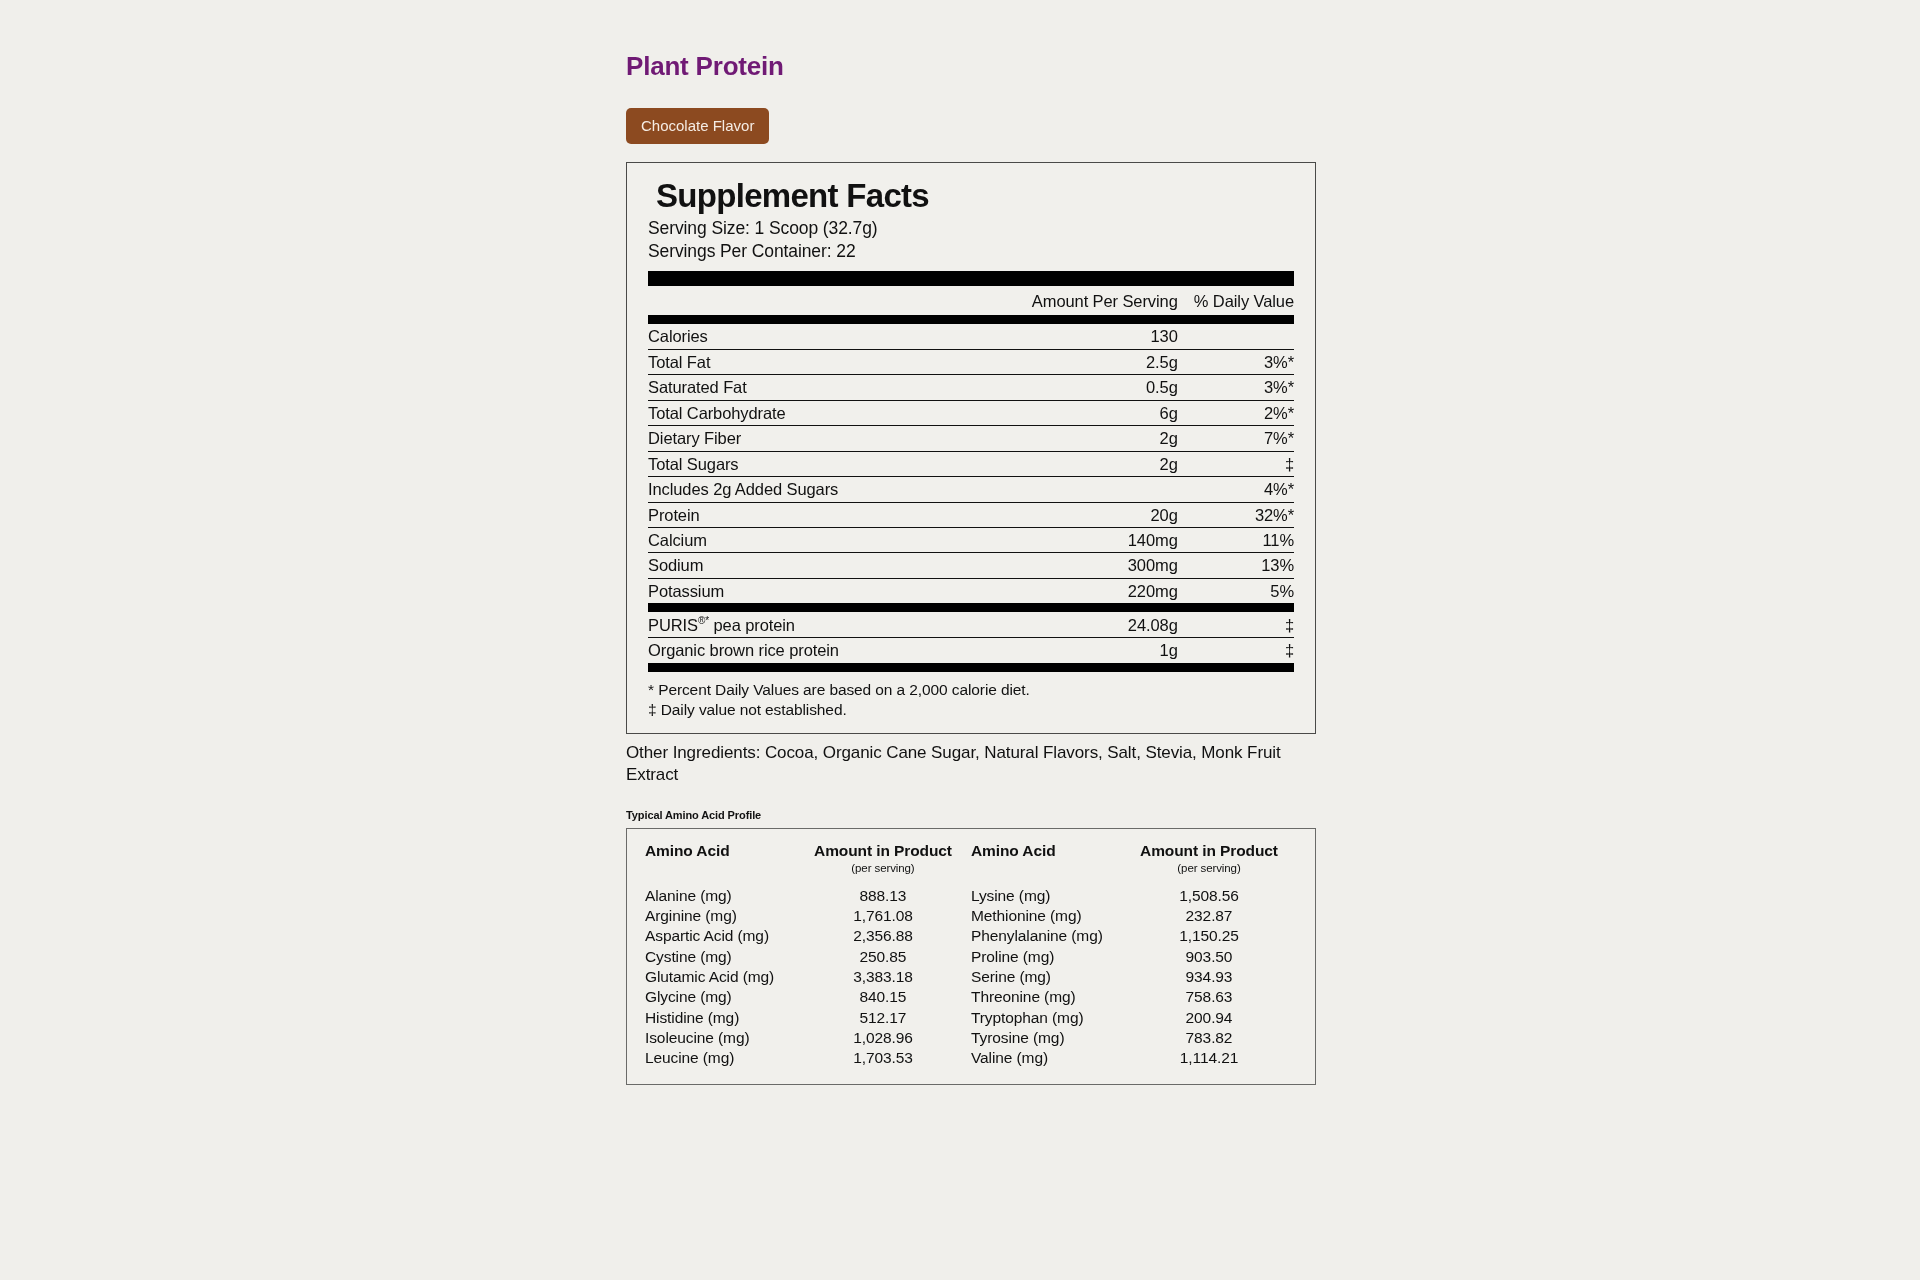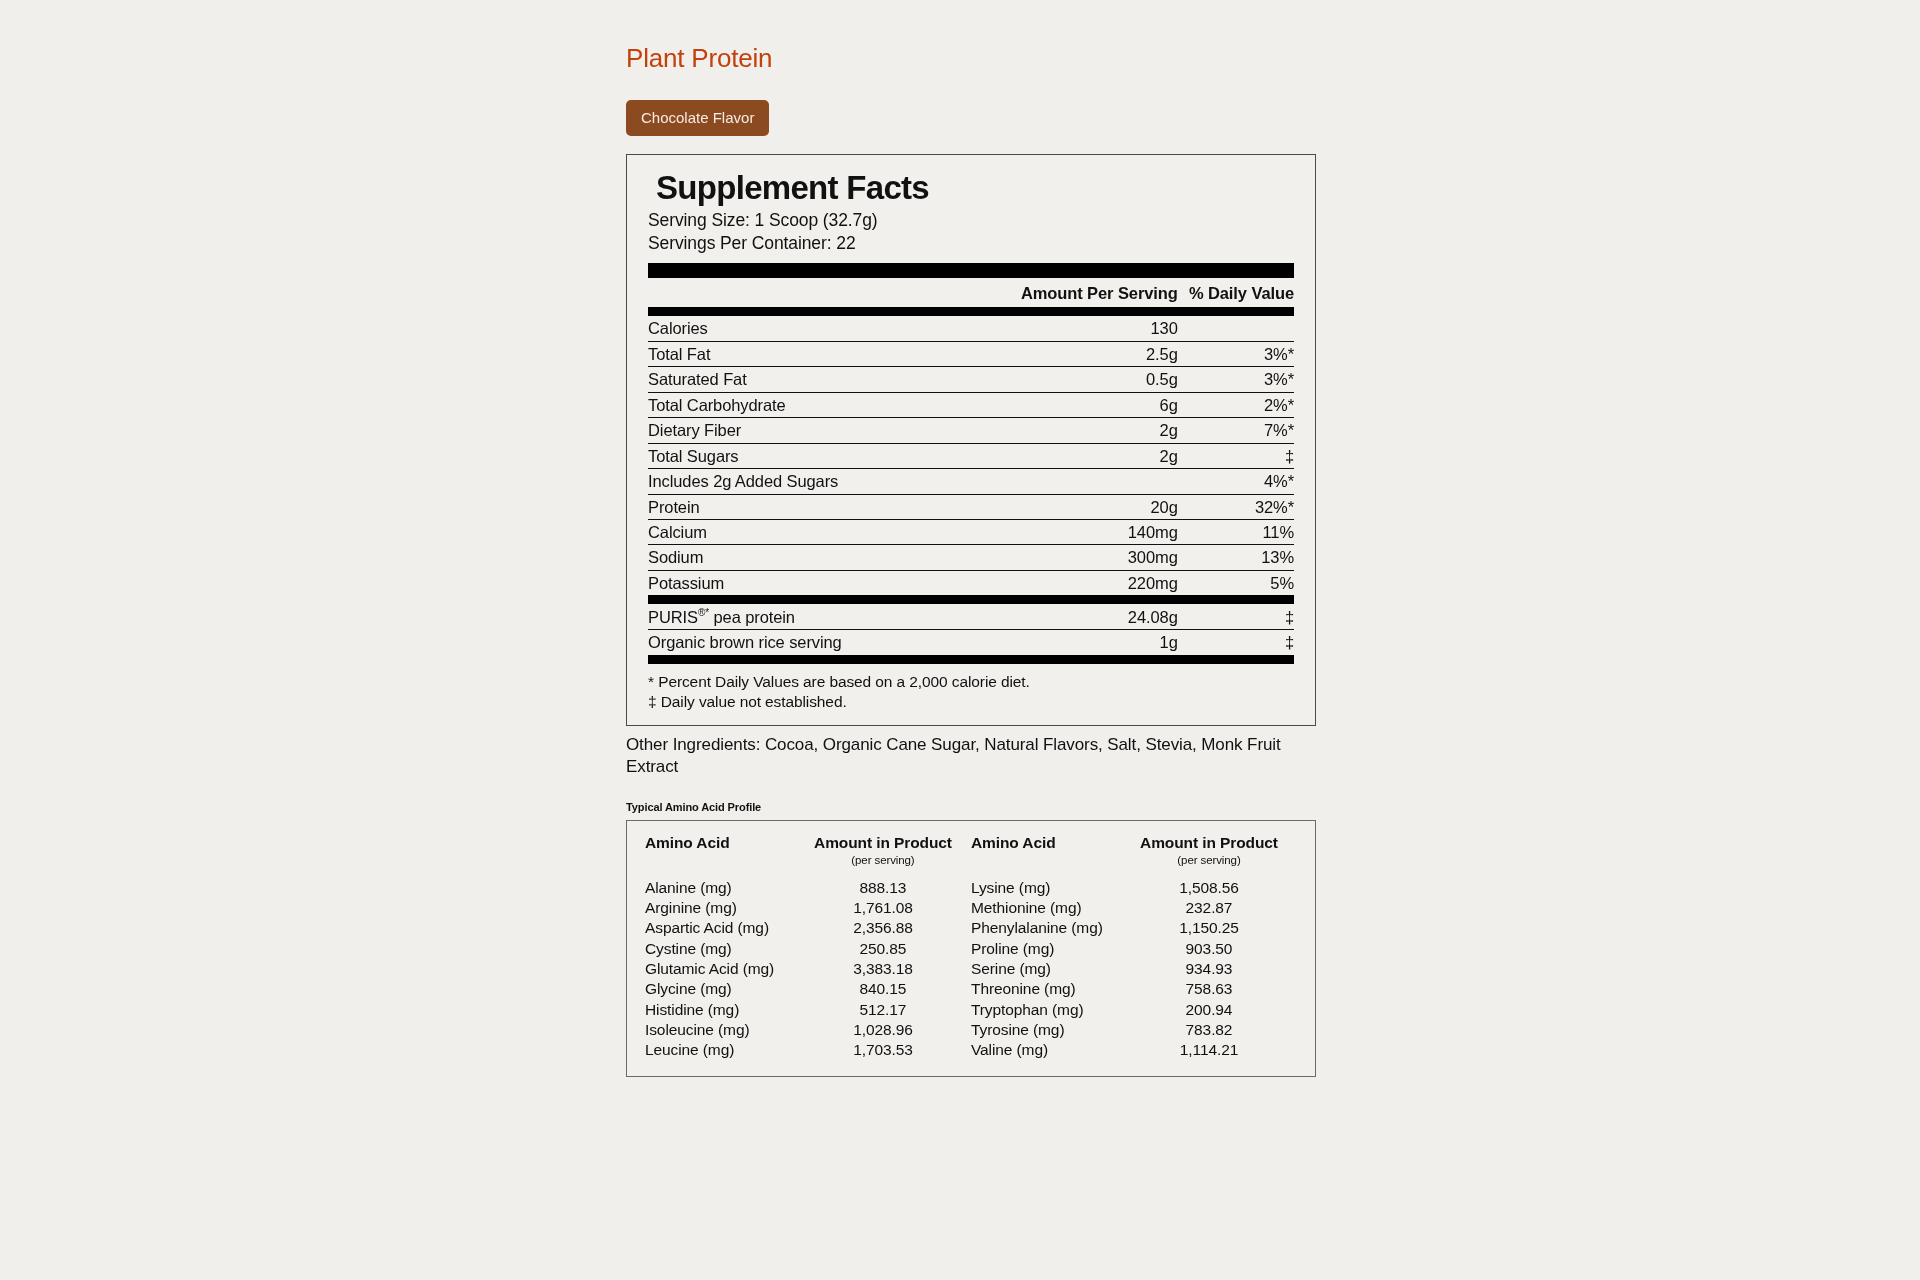--- a/index.html
+++ b/index.html
@@ -24,24 +24,24 @@
   .content {
     position: absolute;
     left: 626px;
     top: 44px;
     width: 690px;
   }
 
   
   .product-title {
     font-size: 26px;
-    font-weight: normal;
+    font-weight: bold;
     letter-spacing: -0.2px;
-    color: #c2410c;
-    margin: 0 0 27px 0;
+    color: #701a75;
+    margin: 8px 0 27px 0;
     line-height: 1.1;
   }
 
   
   .flavor-badge {
     display: inline-block;
     background: #8c4a20;
     color: #f5ece4;
     font-size: 15px;
     line-height: 1;
@@ -89,21 +89,21 @@
     border-collapse: collapse;
     font-size: 16.5px;
     letter-spacing: -0.1px;
   }
   table.nutrients td {
     padding: 3px 0 3px 0;
     vertical-align: bottom;
     line-height: 1.12;
   }
   table.nutrients tr.hdr td {
-    font-weight: bold;
+    font-weight: normal;
     padding-top: 6px;
     padding-bottom: 5px;
   }
   table.nutrients tr.rule td {
     border-top: 1.5px solid #111111;
   }
   td.c-name  { text-align: left; width: 54%; }
   td.c-amt   { text-align: right; width: 28%; padding-right: 38px; }
   td.c-dv    { text-align: right; width: 18%; }
   .ind1 { padding-left: 16px; }
@@ -271,21 +271,21 @@
       <div class="bar-mid"></div>
 
       <table class="nutrients">
         <tbody id="blend-rows">
             <tr>
               <td class="c-name">PURIS<span class="reg">®*</span> pea protein</td>
               <td class="c-amt">24.08g</td>
               <td class="c-dv">‡</td>
             </tr>
             <tr class="rule">
-              <td class="c-name">Organic brown rice serving</td>
+              <td class="c-name">Organic brown rice protein</td>
               <td class="c-amt">1g</td>
               <td class="c-dv">‡</td>
             </tr>
           </tbody>
       </table>
 
       <div class="bar-mid"></div>
 
       <div class="footnotes">
         <div>* Percent Daily Values are based on a 2,000 calorie diet.</div>

